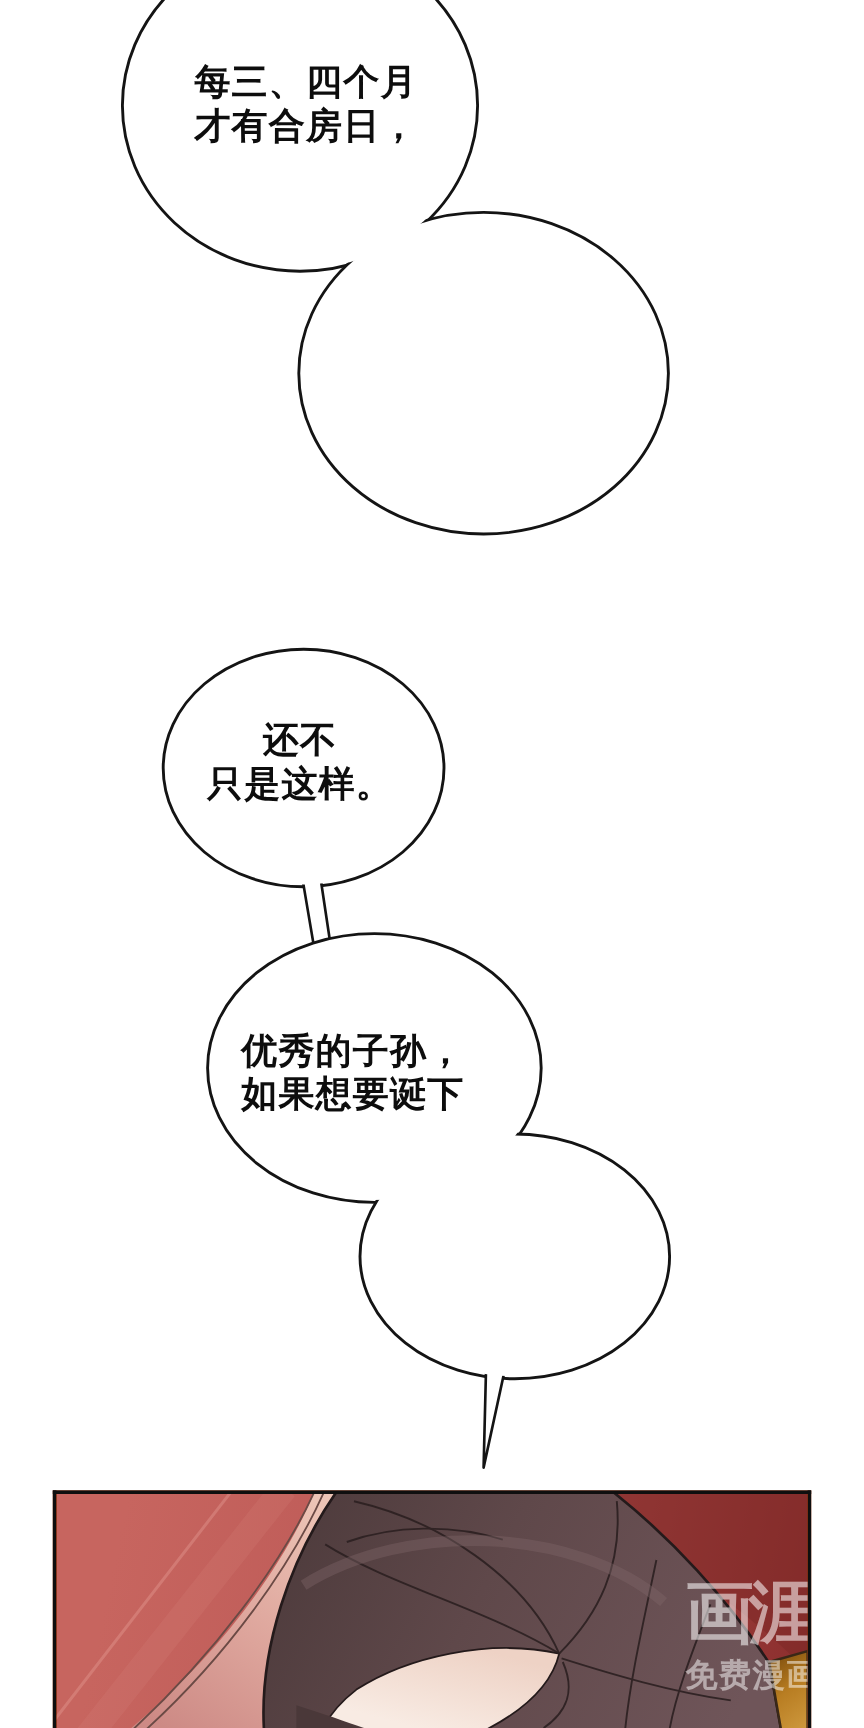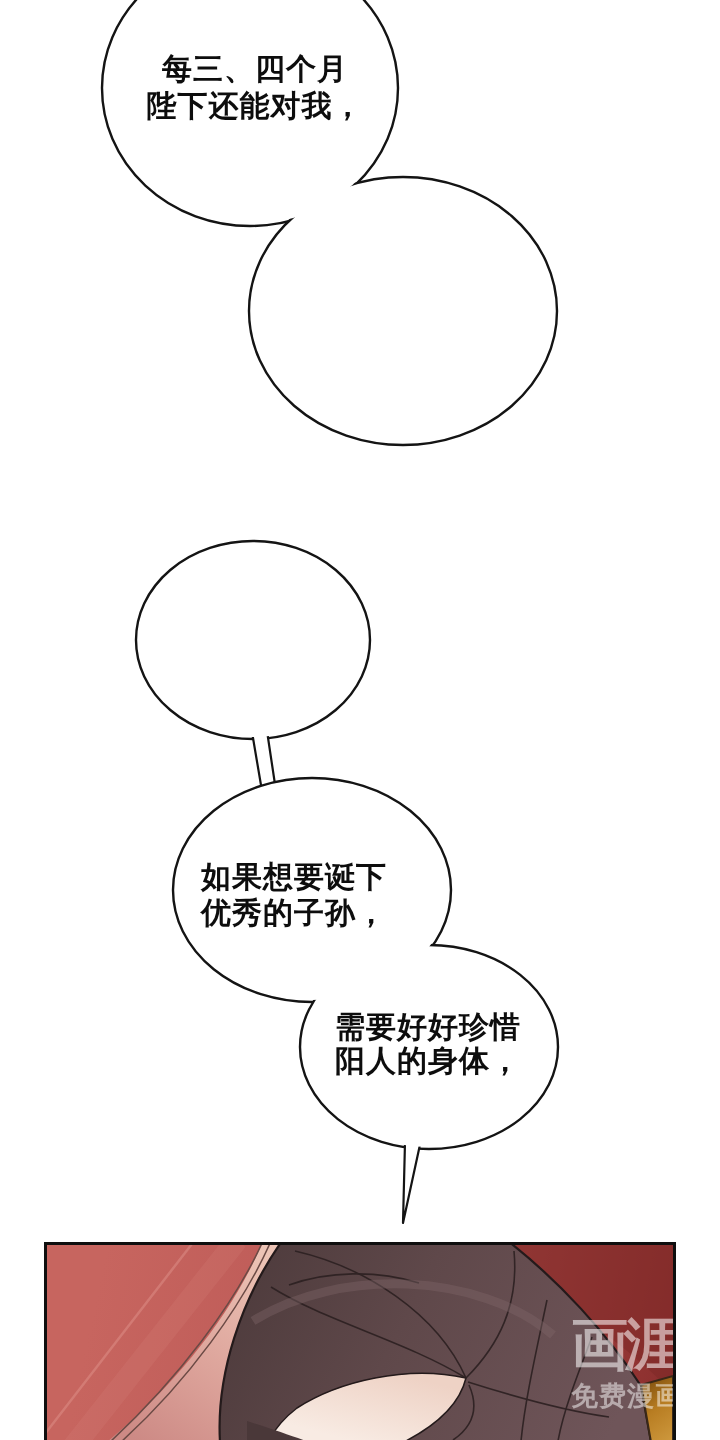--- a/index.html
+++ b/index.html
@@ -59,29 +59,29 @@
       <ellipse cx="429" cy="1047" rx="129" ry="102" fill="#ffffff" stroke="#141414" stroke-width="2.4"></ellipse>
       <ellipse cx="312" cy="890" rx="137" ry="110" fill="#ffffff"></ellipse>
 
       <path d="M405,1142 L403,1223 L421,1140 Z" fill="#ffffff" stroke="#141414" stroke-width="2.2"></path>
       <ellipse cx="429" cy="1047" rx="127" ry="100" fill="#ffffff"></ellipse>
     </g>
   </svg>
 
   <div class="bubble-text bt-1">
     <div>每三、四个月</div>
-    <div>陛下还能对我，</div>
+    <div>才有合房日，</div>
+  </div>
+  <div class="bubble-text bt-3">
+    <div>还不</div>
+    <div>只是这样。</div>
   </div>
   <div class="bubble-text bt-4">
+    <div>优秀的子孙，</div>
     <div>如果想要诞下</div>
-    <div>优秀的子孙，</div>
-  </div>
-  <div class="bubble-text bt-5">
-    <div>需要好好珍惜</div>
-    <div>阳人的身体，</div>
   </div>
 
   <div class="panel">
     <svg class="panel-art" width="626" height="195" viewBox="0 0 626 195">
       <defs>
         <linearGradient id="bgG" gradientUnits="userSpaceOnUse" x1="60" y1="0" x2="626" y2="120">
           <stop offset="0" stop-color="#c7655f"></stop>
           <stop offset="0.4" stop-color="#bd5a57"></stop>
           <stop offset="0.68" stop-color="#a54442"></stop>
           <stop offset="1" stop-color="#8c2f2e"></stop>

